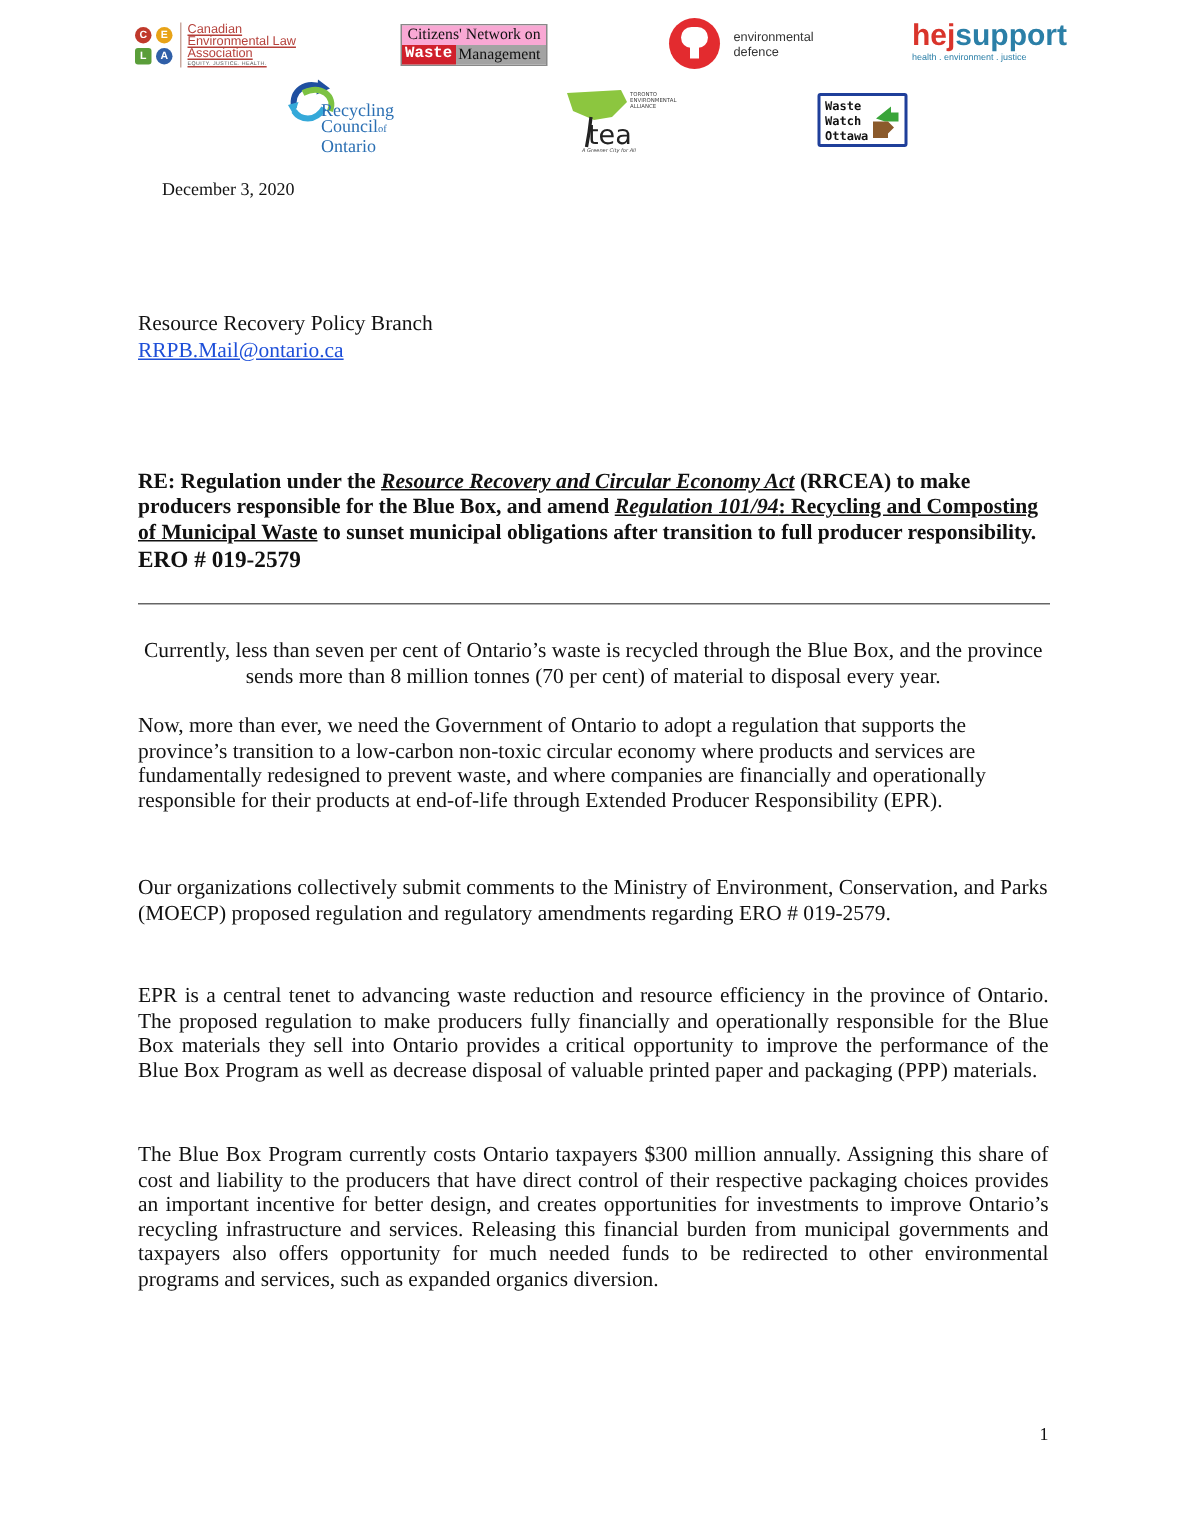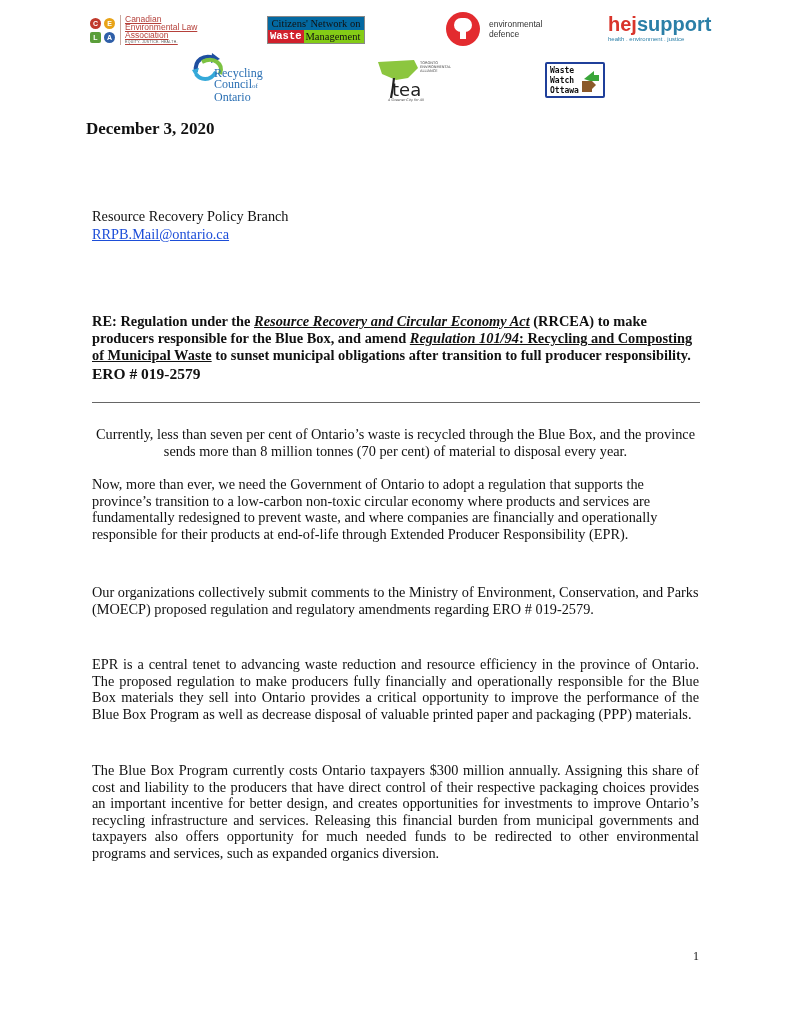--- a/index.html
+++ b/index.html
@@ -6,24 +6,24 @@
   body { width:791px; height:1024px; position:relative; overflow:hidden; font-family:"Liberation Serif", serif; color:#111; }
   
   .logo { position:absolute; display:flex; align-items:center; }
   .celA { left:90px; top:12px; width:120px; height:36px; }
   .celA .dots { display:grid; grid-template-columns:11px 11px; gap:3px; margin-right:5px; }
   .celA .dot { width:11px; height:11px; border-radius:50%; font:bold 7px "Liberation Sans", sans-serif; color:#fff; display:flex; align-items:center; justify-content:center; }
   .celA .sep { width:1px; height:30px; background:#c9a9a0; margin-right:4px; }
   .celA .txt { font-family:"Liberation Sans", sans-serif; color:#b5403a; line-height:8px; font-size:8.5px;text-decoration:underline; }
   .celA .tag { font-size:3.5px; color:#555; letter-spacing:0.3px; line-height:6px; }
   .cnwm { left:267px; top:16px; width:96px; border:1px solid #888; font-family:"Liberation Serif", serif; font-size:10.5px; }
-  .cnwm .l1 { background:#0369a1; text-align:center; line-height:13px; color:#111; }
+  .cnwm .l1 { background:#f9a8d4; text-align:center; line-height:13px; color:#111; }
   .cnwm .l2 { display:flex; line-height:13px; }
   .cnwm .w { background:#d0202c; color:#fff; font-family:"Liberation Mono", monospace; font-weight:bold; padding:0 2px; }
-  .cnwm .m { background:#84cc16; color:#111; flex:1; padding-left:2px; }
+  .cnwm .m { background:#a3a3a3; color:#111; flex:1; padding-left:2px; }
   .envdef { left:446px; top:12px; }
   .envdef .circ { width:34px; height:34px; border-radius:50%; background:#e32b2f; position:relative; margin-right:9px; }
   .envdef .circ::before { content:""; position:absolute; left:8px; top:6px; width:18px; height:14px; background:#fff; border-radius:9px; }
   .envdef .circ::after { content:""; position:absolute; left:14px; top:18px; width:6px; height:9px; background:#fff; }
   .envdef .txt { font-family:"Liberation Sans", sans-serif; font-size:8.5px; color:#333; line-height:10px; }
   .hej { left:608px; top:14px; flex-direction:column; align-items:flex-start; }
   .hej .big { font-family:"Liberation Sans", sans-serif; font-size:20px; line-height:20px;font-weight:bold; }
   .hej .big .h { color:#d9342b; }
   .hej .big .s { color:#2b7fa7; }
   .hej .small { font-family:"Liberation Sans", sans-serif; font-size:6px; color:#2b7fa7; margin-top:2px; }
@@ -31,21 +31,21 @@
   .rco .arrows { position:absolute; left:0; top:0; width:36px; height:40px; }
   .rco .txt { position:absolute; left:24px; top:18px; font-family:"Liberation Serif", serif; color:#2a6fb3; font-size:12px; line-height:11px; }
   .rco .txt small { font-size:7px; }
   .tea { left:376px; top:58px; width:80px; height:44px; }
   .waste { left:545px; top:62px; width:60px; height:36px; border:2px solid #1f3f9a; border-radius:2px; box-sizing:border-box; }
   .waste .txt { position:absolute; left:3px; top:2px; font-family:"DejaVu Sans Mono", monospace; font-weight:bold; font-size:8px; line-height:10px; color:#111; }
   .waste .ico { position:absolute; right:3px; top:5px; width:20px; height:24px; }
   
   .body-text { position:absolute; left:92px; width:607px; font-size:14.3px; line-height:16.5px; }
   .just { text-align:justify; }
-  .date { position:absolute; left:86px; top:119px; font-size:17px;font-weight:bold; }
+  .date { position:absolute; left:108px; top:119px; font-size:12px; }
   .addr { position:absolute; left:92px; top:207px; font-size:14.3px; line-height:18px; }
   .addr a { color:#1d4ed8; text-decoration:underline; }
   .re { position:absolute; left:92px; top:313px; width:610px; font-weight:bold; font-size:14.4px; line-height:17.2px; }
   .re u { text-decoration:underline; }
   .re .ero { font-size:15.5px; }
   .rule { position:absolute; left:92px; top:402px; width:608px; height:1px; background:#666; }
   .pg { position:absolute; left:693px; top:949px; font-size:12px; }
 </style>
 </head>
 <body>

